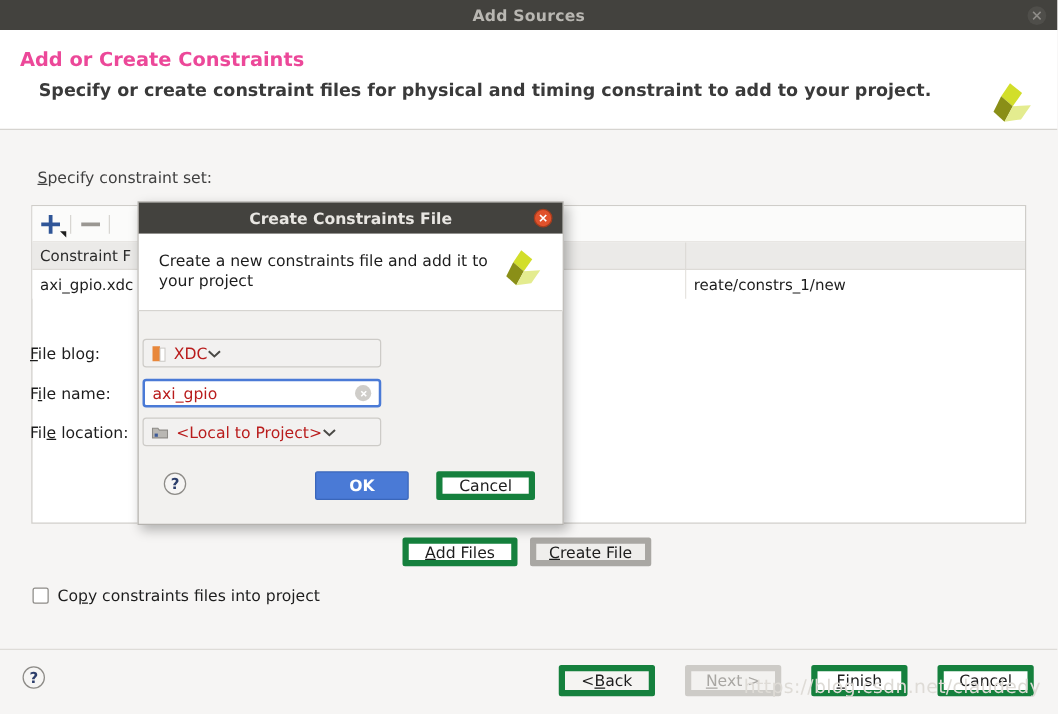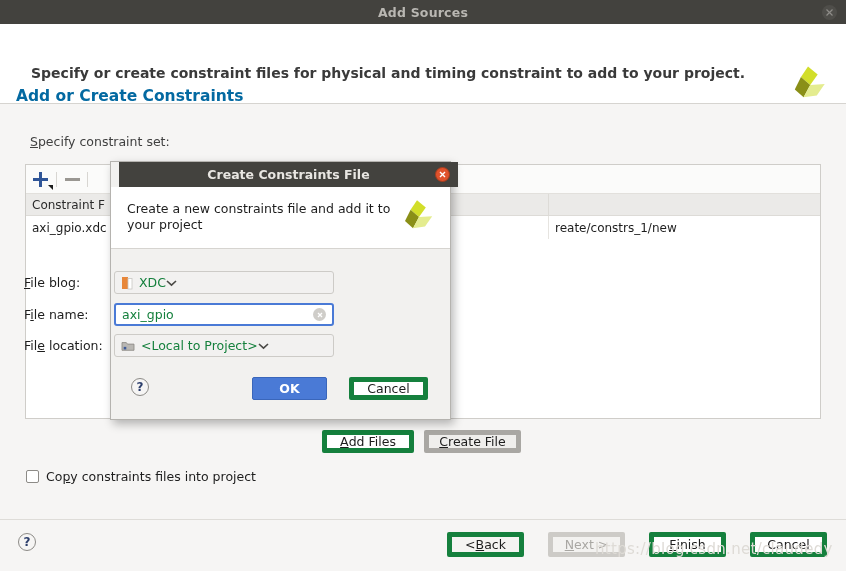--- a/index.html
+++ b/index.html
@@ -29,21 +29,21 @@
     display: flex; align-items: center; justify-content: center;
   }
   .win-close svg { display:block; }
 
   .header {
     position: absolute; left: 0; top: 24px; width: 846px; height: 80px;
     background: #ffffff; border-bottom: 1px solid #d6d4d0;
   }
   .header-title {
     position: absolute; left: 16px; top: 15px;
-    font-size: 15.5px; font-weight: bold; color: #0369a1; margin-top: 48px;
+    font-size: 15.5px; font-weight: bold; color: #ec4899;
   }
   .header-sub {
     position: absolute; left: 31px; top: 41px;
     font-size: 14px; color: #3a3a3a; font-weight: bold;
   }
   .logo-big { position: absolute; right: 16px; top: 39px; width: 44px; height: 44px; }
   .logo-sm  { position: absolute; left: 397px; top: 197px; width: 40px; height: 40px; }
 
   
   .body-area {
@@ -158,21 +158,21 @@
   }
 
   
   .modal {
     position: absolute; left: 110px; top: 161px; width: 341px; height: 259px;
     background: #f2f1ef;
     border: 1px solid #b5b3af;
     box-shadow: 3px 4px 9px rgba(0,0,0,.28);
   }
   .modal-title {
-    position: absolute; left: 8px; top: 0; width: 100%; height: 25px;
+    position: absolute; left: 0; top: 0; width: 100%; height: 25px;
     background: #43423e;
     display: flex; align-items: center; justify-content: center;
   }
   .modal-title-text { color: #e8e6e2; font-size: 12.5px; font-weight: bold; }
   .modal-close {
     position: absolute; right: 8px; top: 5px;
     width: 15px; height: 15px; border-radius: 50%;
     background: #e0522c; border: 1px solid #a33c1d;
     display: flex; align-items: center; justify-content: center;
   }
@@ -185,23 +185,23 @@
     font-size: 12.5px; color: #1d1d1d; line-height: 16px;
   }
   .form-row {
     position: absolute; display: flex; align-items: center;
   }
   .form-label { width: 90px; font-size: 12.5px; color: #1d1d1d; }
   .fr-type { left: 24px; top: 271px; }
   .fr-name { left: 24px; top: 303px; }
   .fr-loc  { left: 24px; top: 334px; }
   .field {
-    width: 220px; height: 23px;
+    width: 191px; height: 23px;
     display: flex; align-items: center; padding: 0 6px;
-    font-size: 12.5px; color: #15803d;
+    font-size: 12.5px; color: #b91c1c;
     background: #f2f1f0; border: 1px solid #cdcbc7; border-radius: 3px;
   }
   .field.text-input {
     background: #ffffff; border: 2px solid #4a7ad6; border-radius: 3px;
   }
   .clear-x {
     margin-left: auto; width: 13px; height: 13px; border-radius: 50%;
     background: #cfcdc9; display: flex; align-items: center; justify-content: center;
   }
   .modal-help { position: absolute; left: 131px; top: 378px; }

